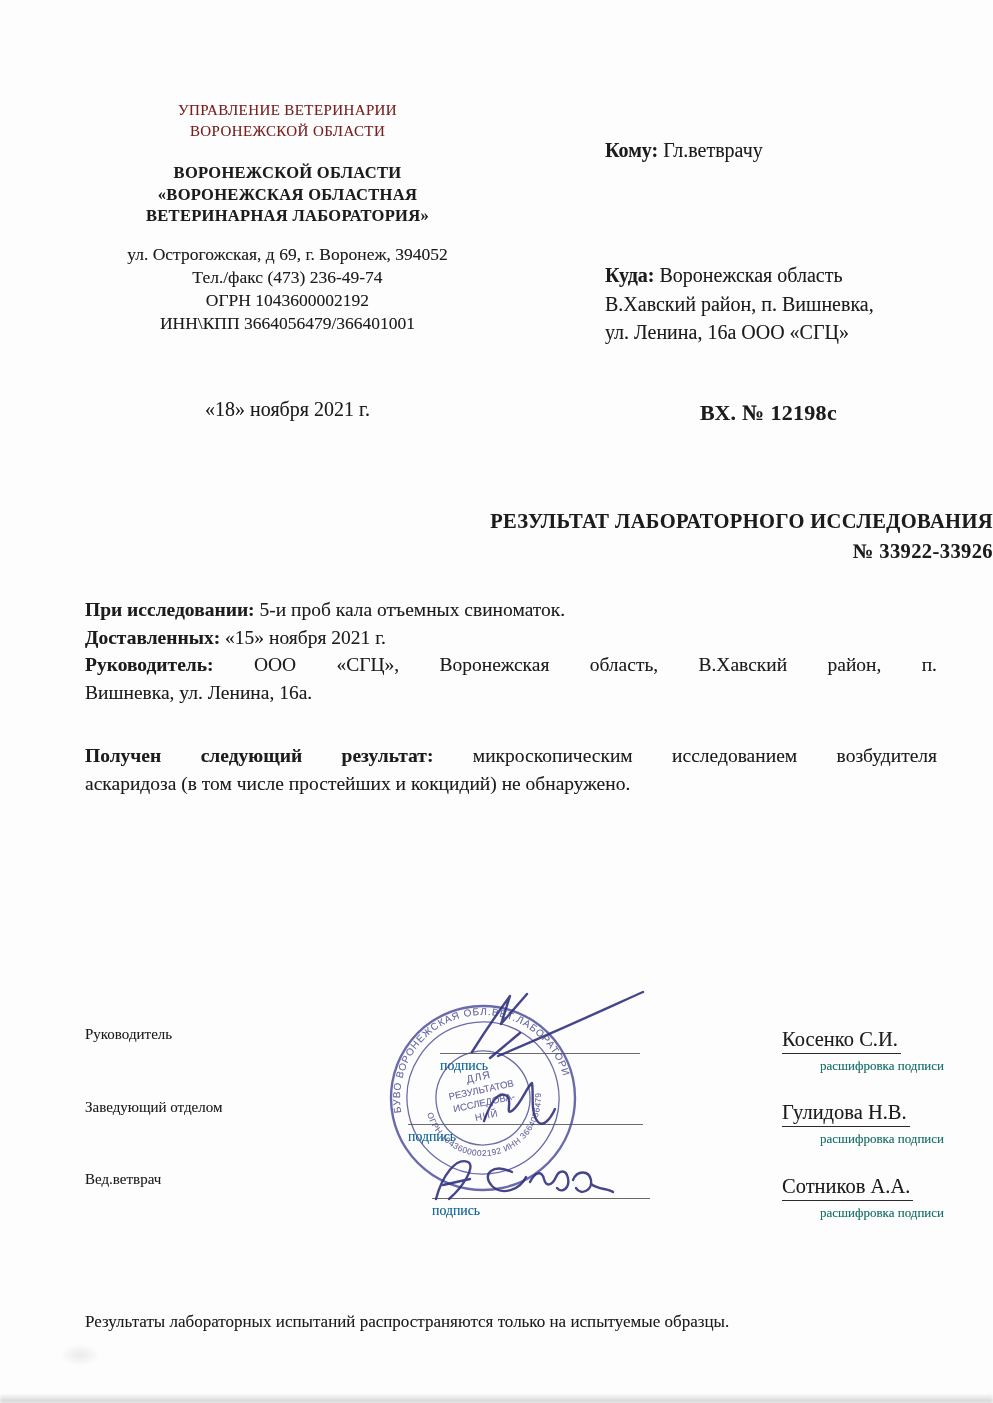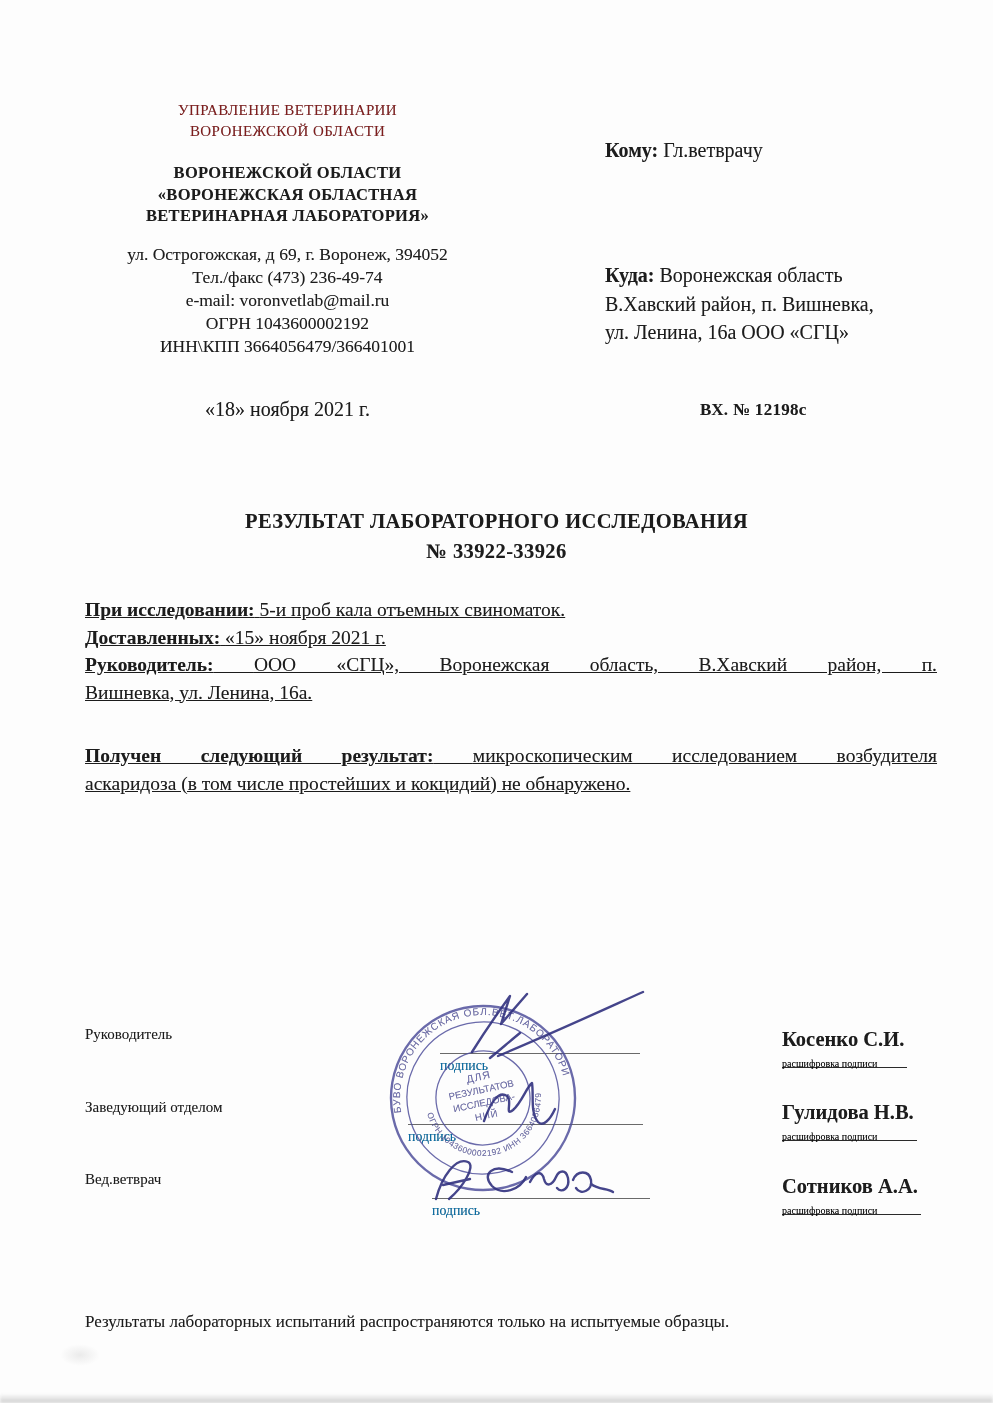--- a/index.html
+++ b/index.html
@@ -15,38 +15,38 @@
   
   .letterhead { left:85px; top:100px; width:405px; text-align:center; }
   .authority { font-size:15px; line-height:21px; letter-spacing:0.4px; color:#7f1d1d; }
   .orgname { margin-top:20px; font-size:16.5px; line-height:21.5px; font-weight:bold; letter-spacing:0.3px; }
   .address  { margin-top:16px; font-size:17.5px; line-height:23px; }
   .date-line { left:85px; top:398px; width:405px; text-align:center; font-size:20px; }
 
   
   .to-block   { left:605px; top:136px; width:340px; font-size:20px; line-height:28px; }
   .where-block{ left:605px; top:261px; width:340px; font-size:20px; line-height:28.5px; }
-  .vx-number  { left:700px; top:400px; font-size:17px; font-weight:bold; letter-spacing:0.3px; }
+  .vx-number  { left:700px; top:400px; font-size:22px; font-weight:bold; letter-spacing:0.3px; }
 
   
-  .doc-title { left:0; top:506px; width:993px; text-align:center;
+  .doc-title { left:0; top:506px; width:993px; text-align:right;
                font-size:20.5px; line-height:30px; font-weight:bold; letter-spacing:0.4px; }
 
   
-  .body-block { left:85px; top:596px; width:852px; font-size:19.5px; line-height:27.5px;text-decoration:underline; }
+  .body-block { left:85px; top:596px; width:852px; font-size:19.5px; line-height:27.5px; }
   .jline { text-align:justify; text-align-last:justify; }
   .result-para { margin-top:36px; }
   b { font-weight:bold; }
 
   
   .role-label { left:85px; font-size:15px; }
   .sig-line { height:1px; background:#6a6a6a; }
   .sig-caption { font-size:13.8px; color:#0369a1; text-align:left; }
-  .sig-name { left:782px; font-size:20.5px; border-bottom:1.6px solid #2a2a2a; padding:0 3px 16px 0;font-weight:bold; }
-  .name-caption { left:782px; font-size:10px; color:#000000; }
+  .sig-name { left:782px; font-size:20.5px; border-bottom:1.6px solid #2a2a2a; padding:0 3px 2px 0; }
+  .name-caption { left:820px; font-size:13px; color:#0f766e; }
 
   .footer-note { left:85px; top:1312px; font-size:17px; }
 
   
   .stamp-svg { left:383px; top:998px; width:200px; height:200px; opacity:0.82; }
   .sign-svg  { left:380px; top:980px; width:340px; height:250px; }
 
   .scan-edge-bottom { left:0; bottom:0; width:993px; height:11px;
     background:linear-gradient(to top, rgba(130,130,130,0.38), rgba(130,130,130,0) 85%);
     filter:blur(1.5px); }
@@ -64,21 +64,20 @@
       <div>ВОРОНЕЖСКОЙ ОБЛАСТИ</div>
     </div>
     <div class="orgname">
       <div>ВОРОНЕЖСКОЙ ОБЛАСТИ</div>
       <div>«ВОРОНЕЖСКАЯ ОБЛАСТНАЯ</div>
       <div>ВЕТЕРИНАРНАЯ ЛАБОРАТОРИЯ»</div>
     </div>
     <div class="address">
       <div>ул. Острогожская, д 69, г. Воронеж, 394052</div>
       <div>Тел./факс  (473) 236-49-74</div>
-      <div>e-mail: voronvetlab@mail.ru</div>
       <div>ОГРН 1043600002192</div>
       <div>ИНН\КПП 3664056479/366401001</div>
     </div>
   </div>
 
   <div class="abs date-line nowrap">«18» ноября 2021 г.</div>
 
   <div class="abs to-block">
     <span><b>Кому:</b>
     <span>Гл.ветврачу</span></span>

